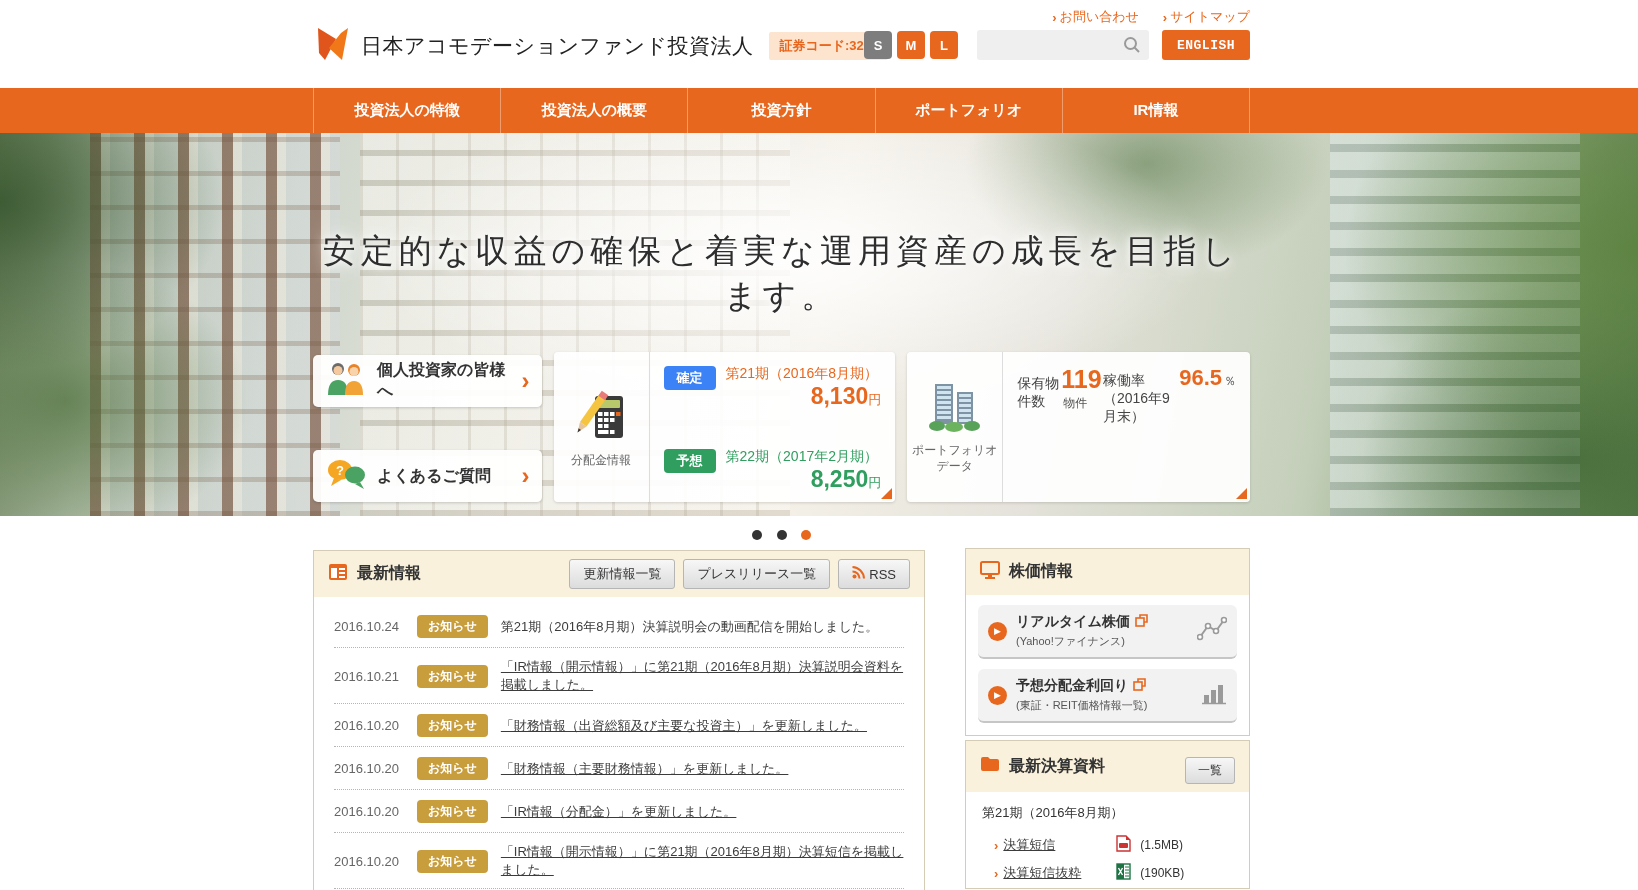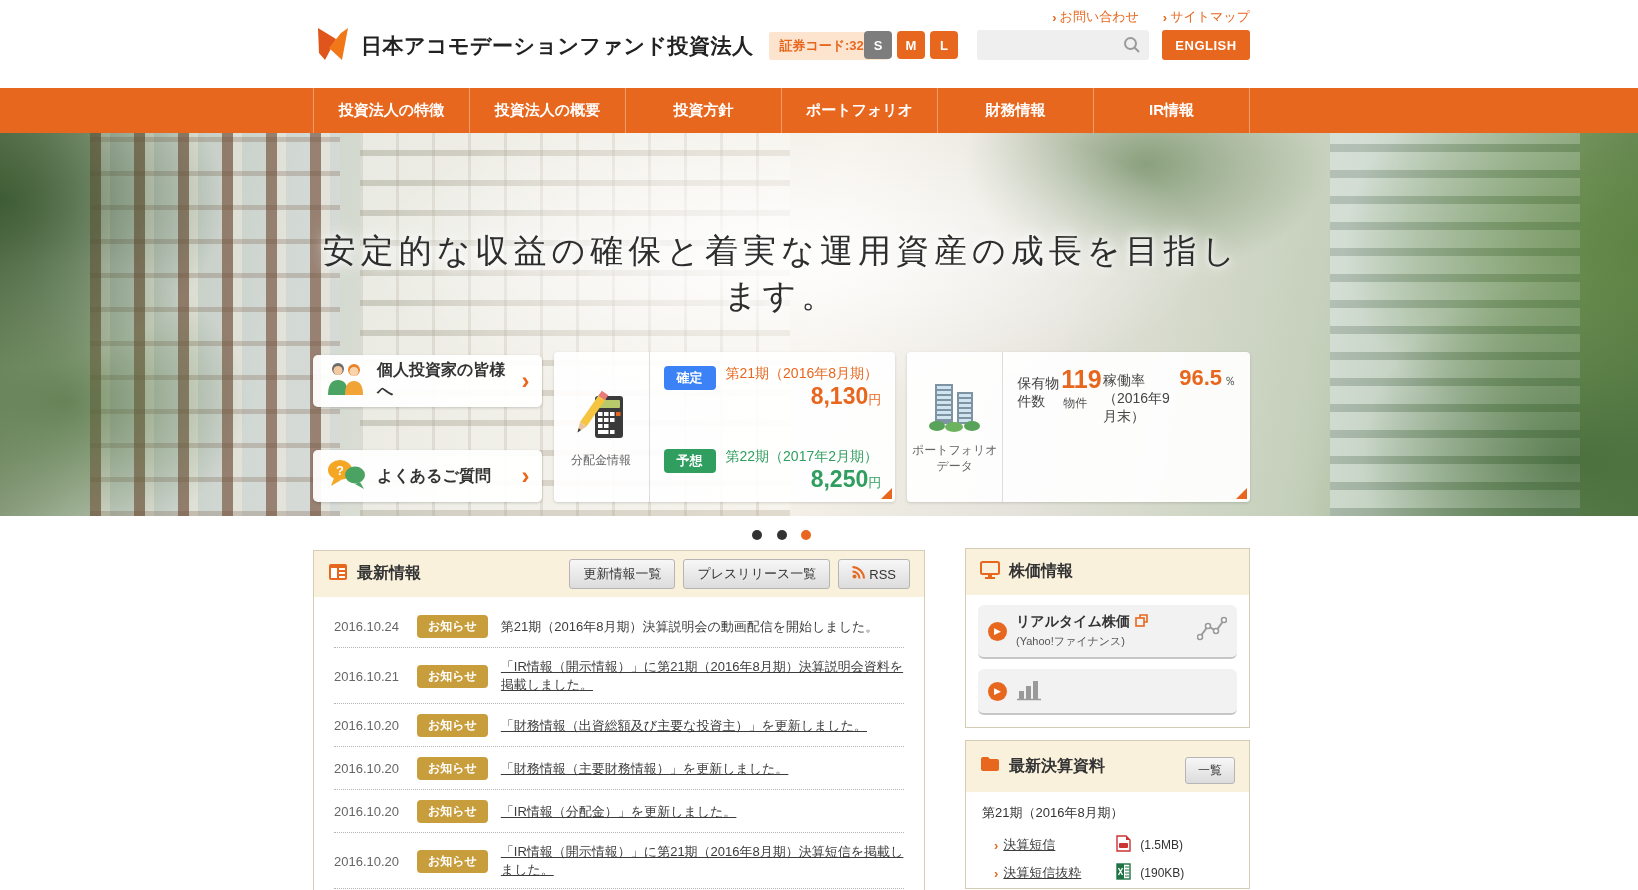--- a/index.html
+++ b/index.html
@@ -2,33 +2,33 @@
 <html><head>
 <meta charset="utf-8">
 <style>
   * { margin:0; padding:0; box-sizing:border-box; }
   body { background:#888; font-family:"Liberation Sans","DejaVu Sans",sans-serif; }
   .page { position:relative; width:1638px; height:890px; background:#fff; overflow:hidden; margin:0 auto; }
 
   
   .site-header { position:relative; height:88px; background:#fff; }
   .logo { position:absolute; left:313px; top:24px; display:flex; align-items:center; gap:8px; }
-  .logo-text { font-size:21px; font-weight:bold; color:#222; letter-spacing:.5px; }
+  .logo-text { font-size:21px; font-weight:normal; color:#222; letter-spacing:.5px; }
   .stock-code { margin-left:8px; background:#fce4cf; color:#e8671e; font-size:13px; font-weight:bold; padding:5px 10px; border-radius:2px; }
   .top-links { position:absolute; right:388px; top:8px; display:flex; gap:24px; font-size:13px; }
   .top-link { color:#e8671e; cursor:pointer; display:flex; align-items:center; gap:3px; }
   .chev { color:#e8671e; font-weight:bold; }
   .header-tools { position:absolute; right:388px; top:30px; display:flex; align-items:center; gap:5px; }
   .fs-btn { width:28px; height:28px; border:none; border-radius:4px; color:#fff; font-size:13px; font-weight:bold; cursor:pointer; }
   .fs-btn.s { background:#7d7d7d; }
   .fs-btn.m, .fs-btn.l { background:#e8671e; }
   .search-box { position:relative; margin-left:14px; }
   .search-input { width:172px; height:30px; background:#efefef; border:none; border-radius:3px; padding:0 32px 0 10px; font-size:13px; }
   .search-ico { position:absolute; right:8px; top:6px; }
-  .english-btn { margin-left:8px; width:88px; height:30px; background:#e8671e; color:#fff; border:none; border-radius:3px; font-size:13px; font-weight:bold; letter-spacing:.5px; cursor:pointer; }
+  .english-btn { margin-left:8px; width:88px; height:30px; background:#e8671e; color:#fff; border:none; border-radius:3px; font-size:13px; font-weight:bold; letter-spacing:.5px; cursor:pointer;font-family:Liberation Mono, monospace; }
 
   
   .main-nav { height:45px; background:#e8671e; }
   .nav-list { position:relative; left:313px; width:937px; height:45px; display:flex; list-style:none; }
   .nav-item { flex:1; display:flex; align-items:center; justify-content:center; color:#fff; font-size:15px; font-weight:bold; border-left:1px solid rgba(255,255,255,.35); cursor:pointer; }
   .nav-item:last-child { border-right:1px solid rgba(255,255,255,.35); }
 
   
   .hero { position:relative; height:383px; overflow:hidden;
     background:linear-gradient(100deg,#6f8560 0%,#a9b8a0 8%,#cfd6cc 18%,#e8e7df 34%,#f4f0e8 50%,#e4e2da 64%,#c4cfba 80%,#85a06f 91%,#5c7e4e 100%); }
@@ -162,21 +162,20 @@
       <button class="english-btn">ENGLISH</button>
     </div>
   </header>
 
   <nav class="main-nav">
     <ul class="nav-list">
       <li class="nav-item">投資法人の特徴</li>
       <li class="nav-item">投資法人の概要</li>
       <li class="nav-item">投資方針</li>
       <li class="nav-item">ポートフォリオ</li>
-      <li class="nav-item">財務情報</li>
       <li class="nav-item">IR情報</li>
     </ul>
   </nav>
 
   <div class="hero">
     <div class="bldg1"></div>
     <div class="bldg1b"></div>
     <div class="bldg2"></div>
     <div class="bldg2b"></div>
     <div class="bldg3"></div>
@@ -412,20 +411,32 @@
               <polyline points="3,21 11,10 19,15 27,4" fill="none" stroke="#9a9a9a" stroke-width="2"></polyline>
               <circle cx="3" cy="21" r="2.5" fill="#fff" stroke="#9a9a9a" stroke-width="1.6"></circle>
               <circle cx="11" cy="10" r="2.5" fill="#fff" stroke="#9a9a9a" stroke-width="1.6"></circle>
               <circle cx="19" cy="15" r="2.5" fill="#fff" stroke="#9a9a9a" stroke-width="1.6"></circle>
               <circle cx="27" cy="4" r="2.5" fill="#fff" stroke="#9a9a9a" stroke-width="1.6"></circle>
             </svg>
         </span>
       </div>
       <div class="side-link">
         <span class="bullet">▶</span>
+        <span class="side-link-txt">
+          <span class="side-link-title">
+            <span>予想分配金利回り</span>
+            <span>
+              <svg width="13" height="13" viewBox="0 0 13 13">
+                  <rect x="1" y="4" width="8" height="8" fill="none" stroke="#e8671e" stroke-width="1.6"></rect>
+                  <path d="M5 4 L5 1 L12 1 L12 8 L9 8" fill="none" stroke="#e8671e" stroke-width="1.6"></path>
+                </svg>
+            </span>
+          </span>
+          <span class="side-link-sub">(東証・REIT価格情報一覧)</span>
+        </span>
         <span>
           <svg width="26" height="24" viewBox="0 0 26 24">
               <rect x="3" y="14" width="5" height="8" fill="#9a9a9a"></rect>
               <rect x="10" y="9" width="5" height="13" fill="#9a9a9a"></rect>
               <rect x="17" y="4" width="5" height="18" fill="#9a9a9a"></rect>
               <line x1="1" y1="22.5" x2="25" y2="22.5" stroke="#9a9a9a" stroke-width="1.5"></line>
             </svg>
         </span>
       </div>
     </div>

